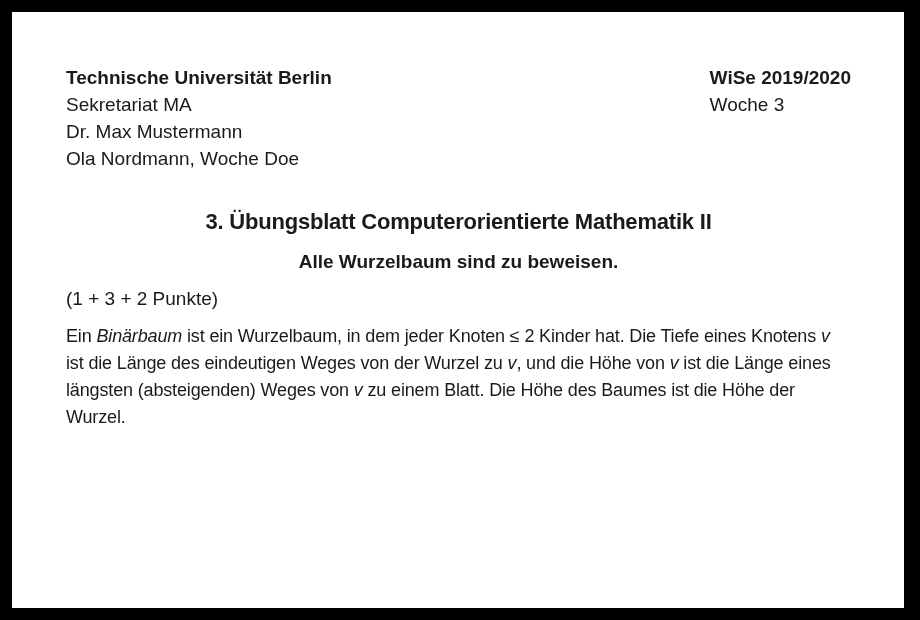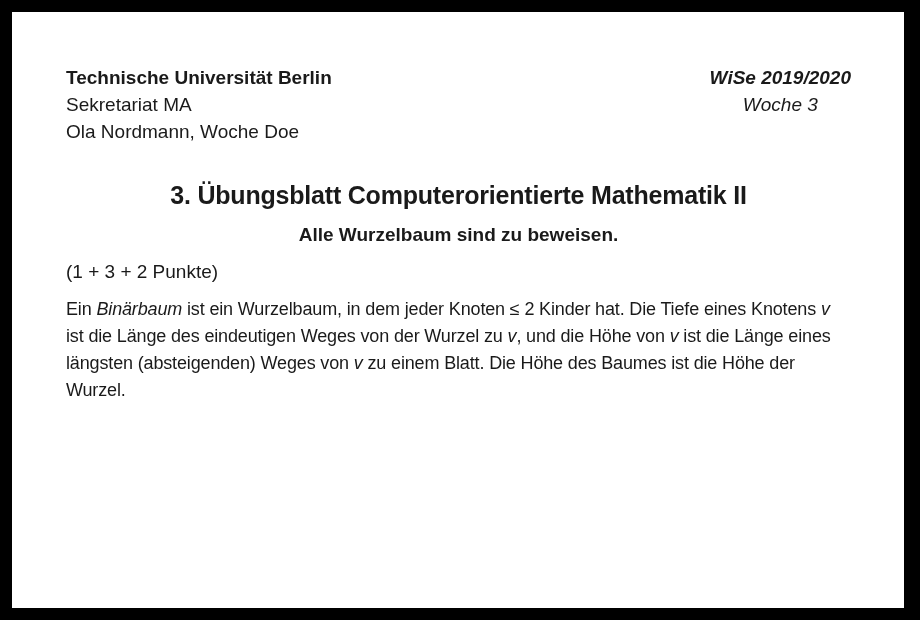--- a/index.html
+++ b/index.html
@@ -32,25 +32,25 @@
   .header-row {
     display: flex;
     justify-content: space-between;
     align-items: flex-start;
   }
   .h-line {
     font-size: 19px;
     line-height: 27px;
     white-space: nowrap;
   }
-  .header-right .h-line { text-align: center; font-style: italic; }
+  .header-right .h-line { text-align: left; }
   .bold { font-weight: 700; }
   .sheet-title {
     margin: 35px 0 0 0;
-    font-size: 25px;
+    font-size: 22px;
     line-height: 30px;
     font-weight: 700;
     text-align: center;
     letter-spacing: -0.2px;
   }
   .deadline-line {
     margin-top: 16px;
     font-size: 19px;
     line-height: 27px;
     text-align: center;
@@ -84,20 +84,21 @@
 </head>
 <body>
 
 <div class="page">
   <div class="content">
 
     <div class="header-row">
       <div class="header-left">
         <div class="h-line bold">Technische Universität Berlin</div>
         <div class="h-line">Sekretariat MA</div>
+        <div class="h-line">Dr. Max Mustermann</div>
         <div class="h-line">Ola Nordmann, Woche Doe</div>
       </div>
       <div class="header-right">
         <div class="h-line bold">WiSe 2019/2020</div>
         <div class="h-line">Woche 3</div>
       </div>
     </div>
 
     <h1 class="sheet-title">3. Übungsblatt Computerorientierte Mathematik II</h1>
 

